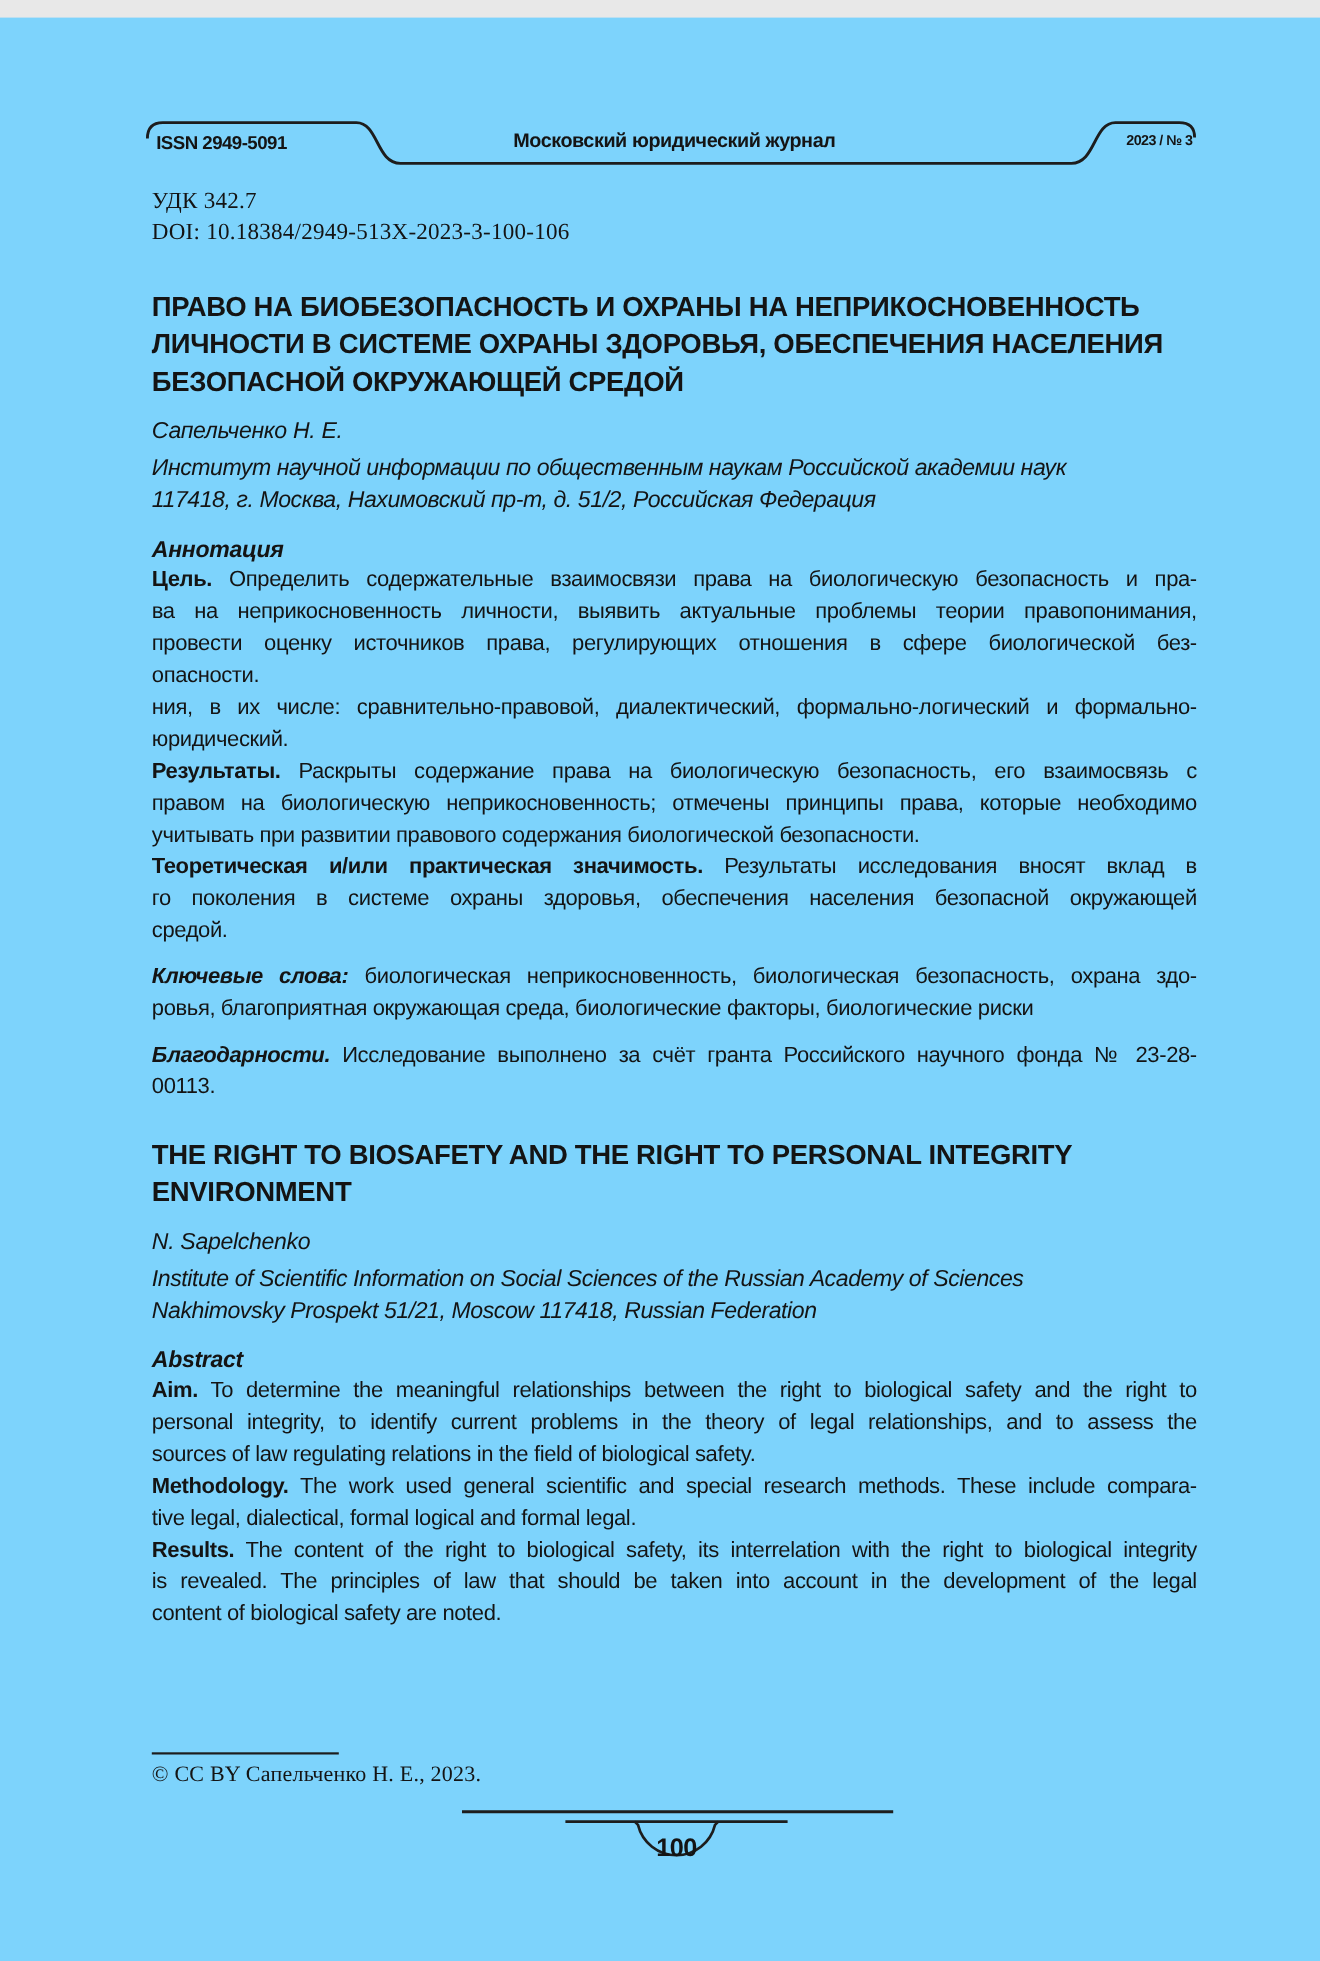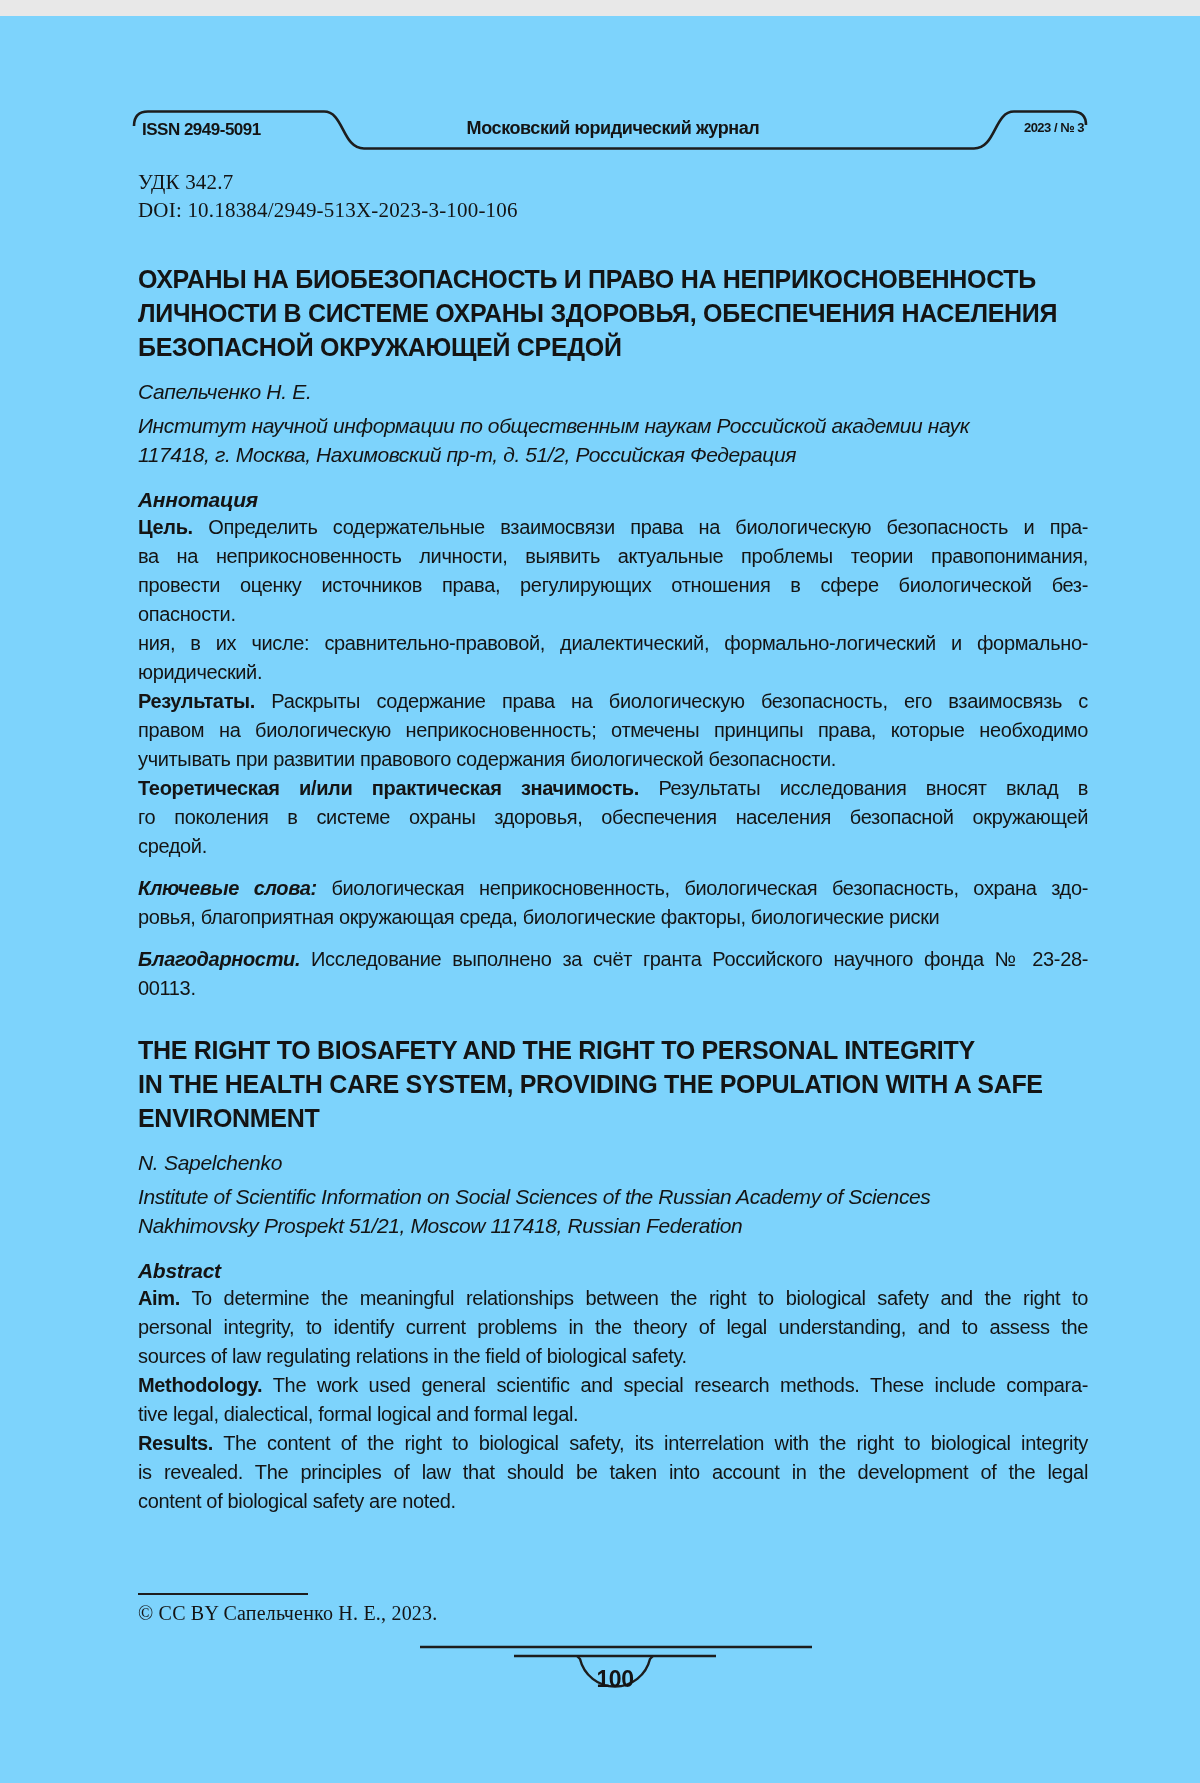--- a/index.html
+++ b/index.html
@@ -84,21 +84,21 @@
   <div class="hdr-issn">ISSN 2949-5091</div>
   <div class="hdr-journal">Московский юридический журнал</div>
   <div class="hdr-issue">2023 / № 3</div>
 
   <div class="content">
 
     <div class="meta-line serif">УДК 342.7</div>
     <div class="meta-line serif">DOI: 10.18384/2949-513X-2023-3-100-106</div>
 
     <h1 class="title title-ru">
-        <div>ОХРАНЫ НА БИОБЕЗОПАСНОСТЬ И ПРАВО НА НЕПРИКОСНОВЕННОСТЬ</div>
+        <div>ПРАВО НА БИОБЕЗОПАСНОСТЬ И ОХРАНЫ НА НЕПРИКОСНОВЕННОСТЬ</div>
         <div>ЛИЧНОСТИ В СИСТЕМЕ ОХРАНЫ ЗДОРОВЬЯ, ОБЕСПЕЧЕНИЯ НАСЕЛЕНИЯ</div>
         <div>БЕЗОПАСНОЙ ОКРУЖАЮЩЕЙ СРЕДОЙ</div>
       </h1>
 
     <div class="author">Сапельченко Н. Е.</div>
 
     <div class="affil">
         <div>Институт научной информации по общественным наукам Российской академии наук</div>
         <div>117418, г. Москва, Нахимовский пр-т, д. 51/2, Российская Федерация</div>
       </div>
@@ -133,37 +133,36 @@
         <div class="tline lastline">ровья, благоприятная окружающая среда, биологические факторы, биологические риски</div>
       </div>
 
     <div class="paras para spaced">
         <div class="tline jline"><span class="lbl bi">Благодарности.</span> Исследование выполнено за счёт гранта Российского научного фонда № 23-28-</div>
         <div class="tline lastline">00113.</div>
       </div>
 
     <h1 class="title title-en">
         <div>THE RIGHT TO BIOSAFETY AND THE RIGHT TO PERSONAL INTEGRITY</div>
-        <div>IN THE HEALTH CARE SYSTEM, PROVIDING THE POPULATION WITH A SAFE</div>
         <div>ENVIRONMENT</div>
       </h1>
 
     <div class="author">N. Sapelchenko</div>
 
     <div class="affil">
         <div>Institute of Scientific Information on Social Sciences of the Russian Academy of Sciences</div>
         <div>Nakhimovsky Prospekt 51/21, Moscow 117418, Russian Federation</div>
       </div>
 
     <div class="sec-heading">Abstract</div>
 
     <div class="paras">
         <div class="para">
           <div class="tline jline"><span class="lbl b">Aim.</span> To determine the meaningful relationships between the right to biological safety and the right to</div>
-          <div class="tline jline">personal integrity, to identify current problems in the theory of legal understanding, and to assess the</div>
+          <div class="tline jline">personal integrity, to identify current problems in the theory of legal relationships, and to assess the</div>
           <div class="tline lastline">sources of law regulating relations in the field of biological safety.</div>
         </div>
         <div class="para">
           <div class="tline jline"><span class="lbl b">Methodology.</span> The work used general scientific and special research methods. These include compara-</div>
           <div class="tline lastline">tive legal, dialectical, formal logical and formal legal.</div>
         </div>
         <div class="para">
           <div class="tline jline"><span class="lbl b">Results.</span> The content of the right to biological safety, its interrelation with the right to biological integrity</div>
           <div class="tline jline">is revealed. The principles of law that should be taken into account in the development of the legal</div>
           <div class="tline lastline">content of biological safety are noted.</div>

